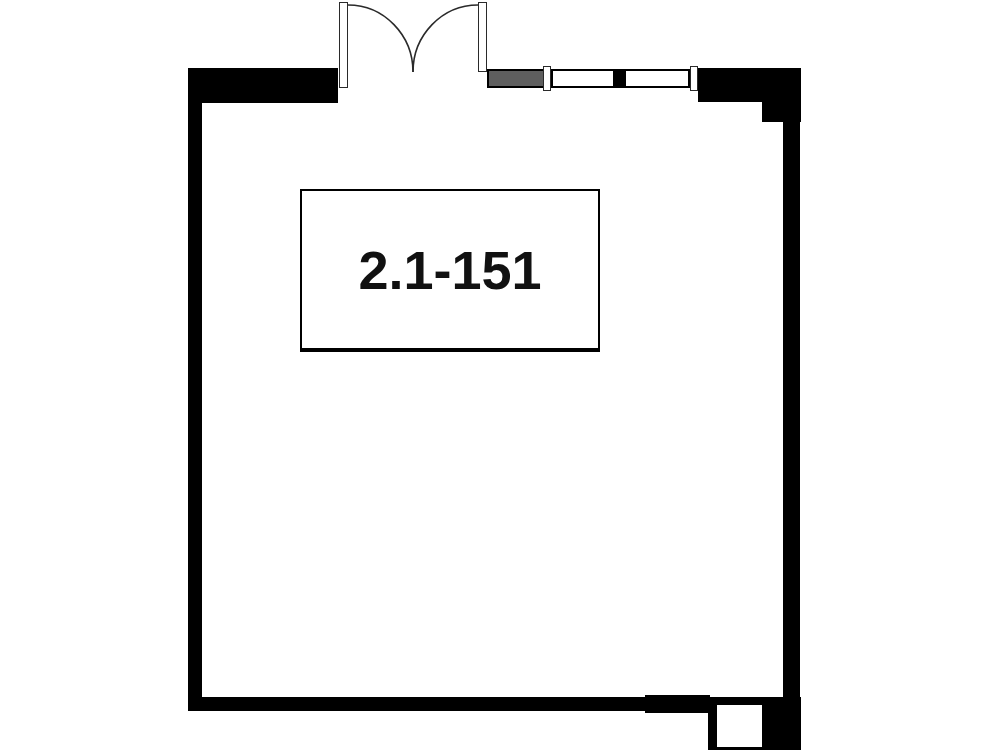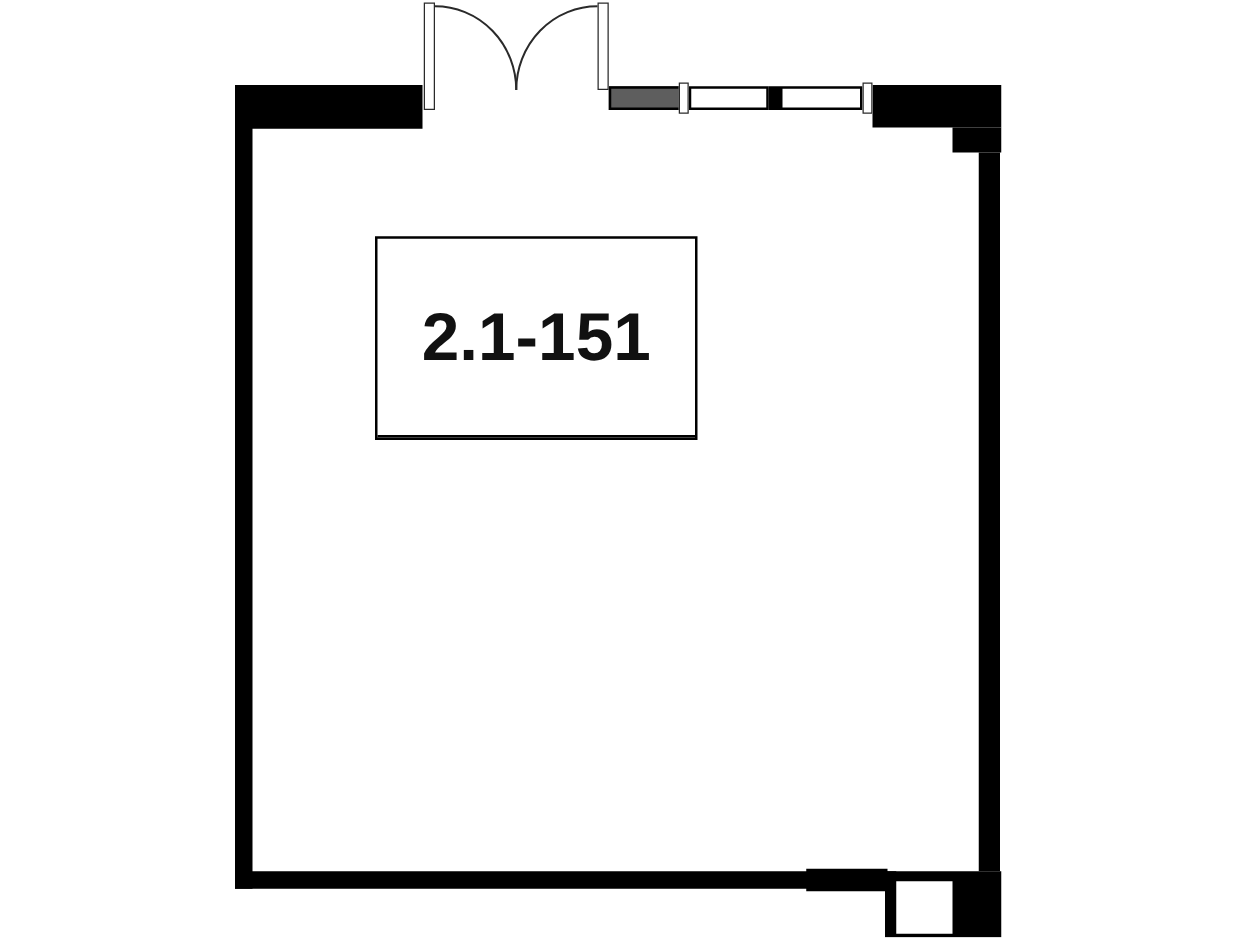--- a/index.html
+++ b/index.html
@@ -36,21 +36,21 @@
   }
   .gray-seg{
     background:var(--gray-segment);
     border:2px solid var(--wall);
     box-sizing:border-box;
   }
   .mullion{background:var(--wall);}
   .shaft-block{background:var(--wall);}
   .shaft-opening{background:var(--background);}
   .label-box{
-    left:300px;top:189px;width:258px;height:163px;
+    left:300px;top:189px;width:300px;height:163px;
     border:2.5px solid var(--wall);
     box-sizing:border-box;
     background:var(--background);
     display:flex;flex-direction:column;
   }
   .label-cell{
     flex:1;display:flex;align-items:center;justify-content:center;
     font-weight:700;font-size:54px;letter-spacing:0px;color:var(--text);
     line-height:1;
   }

